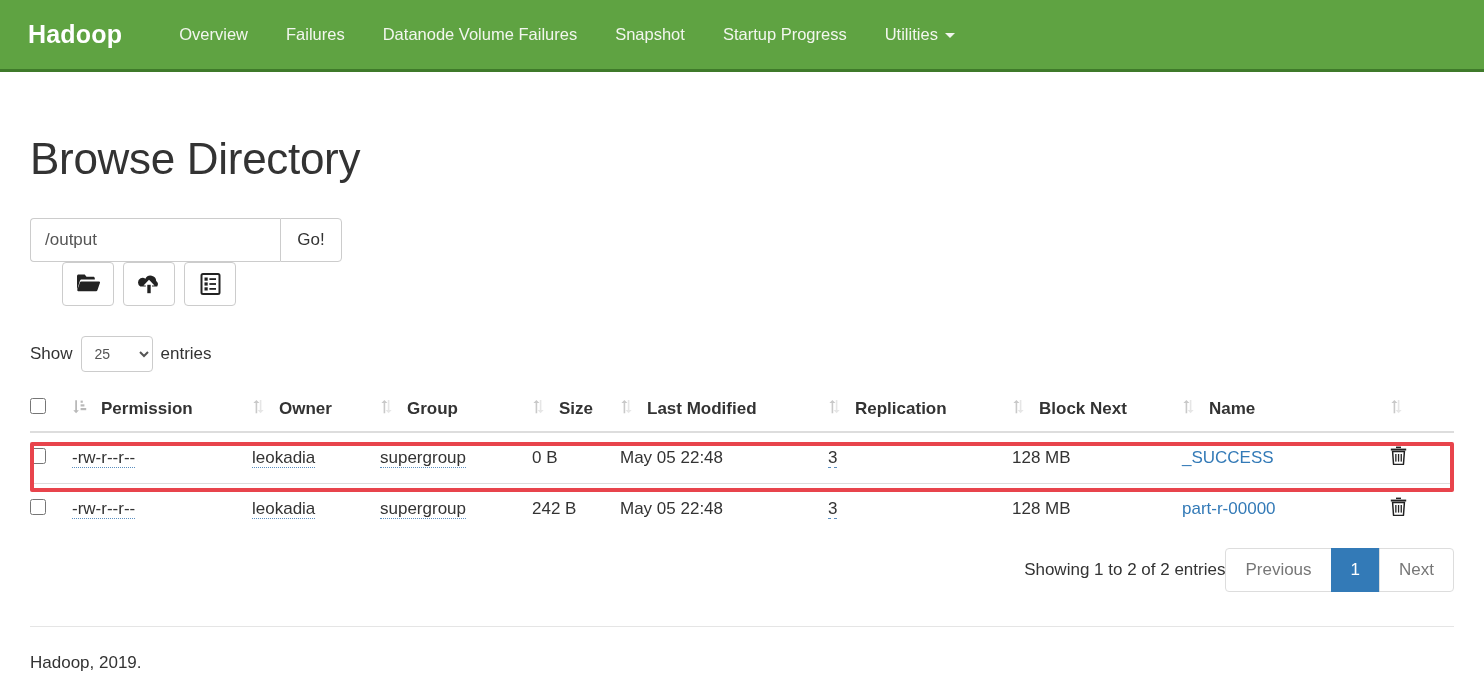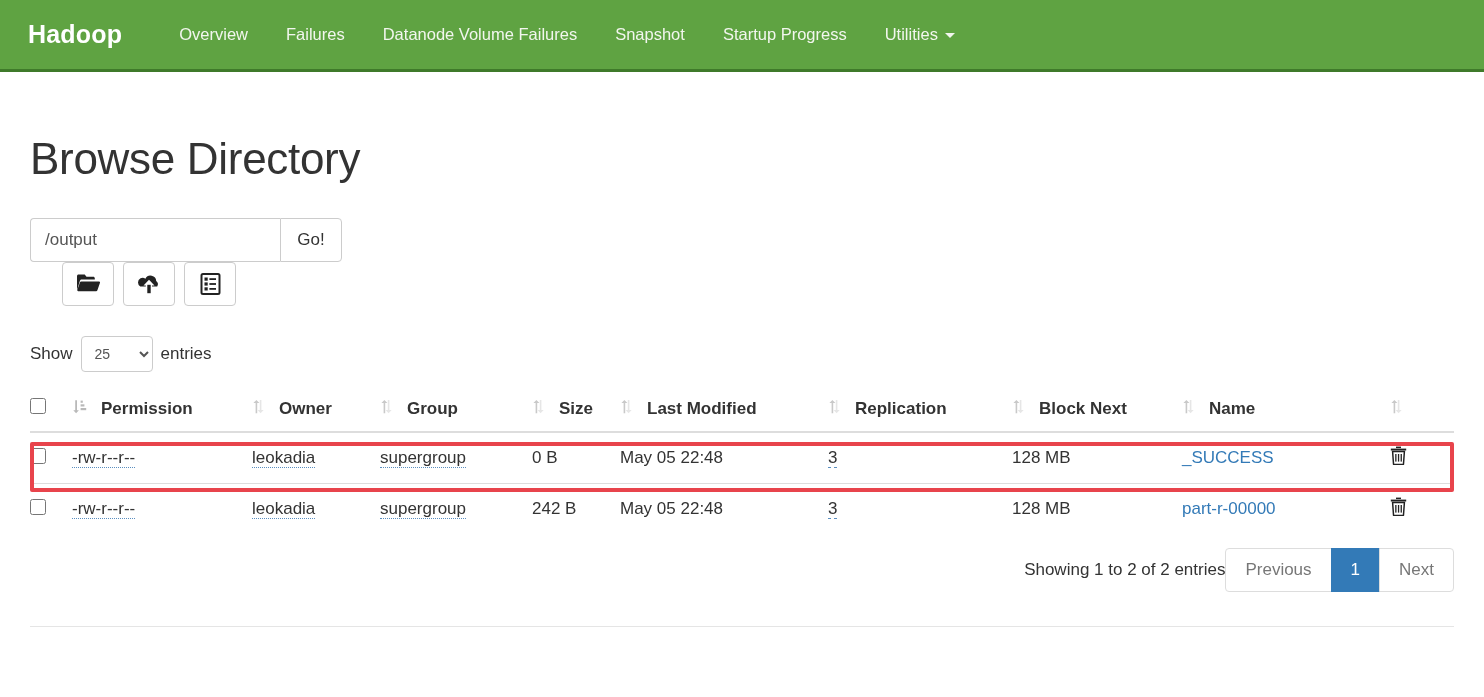--- a/index.html
+++ b/index.html
@@ -524,14 +524,15 @@
   <div class="table-footer">
     <div class="info-text">Showing 1 to 2 of 2 entries</div>
     <div class="pager">
       <button class="pager-btn">Previous</button>
       <button class="pager-btn active">1</button>
       <button class="pager-btn">Next</button>
     </div>
   </div>
 
   <hr class="page-sep">
+  <div class="copyright">Hadoop, 2019.</div>
 
 </div>
 
 </body></html>

